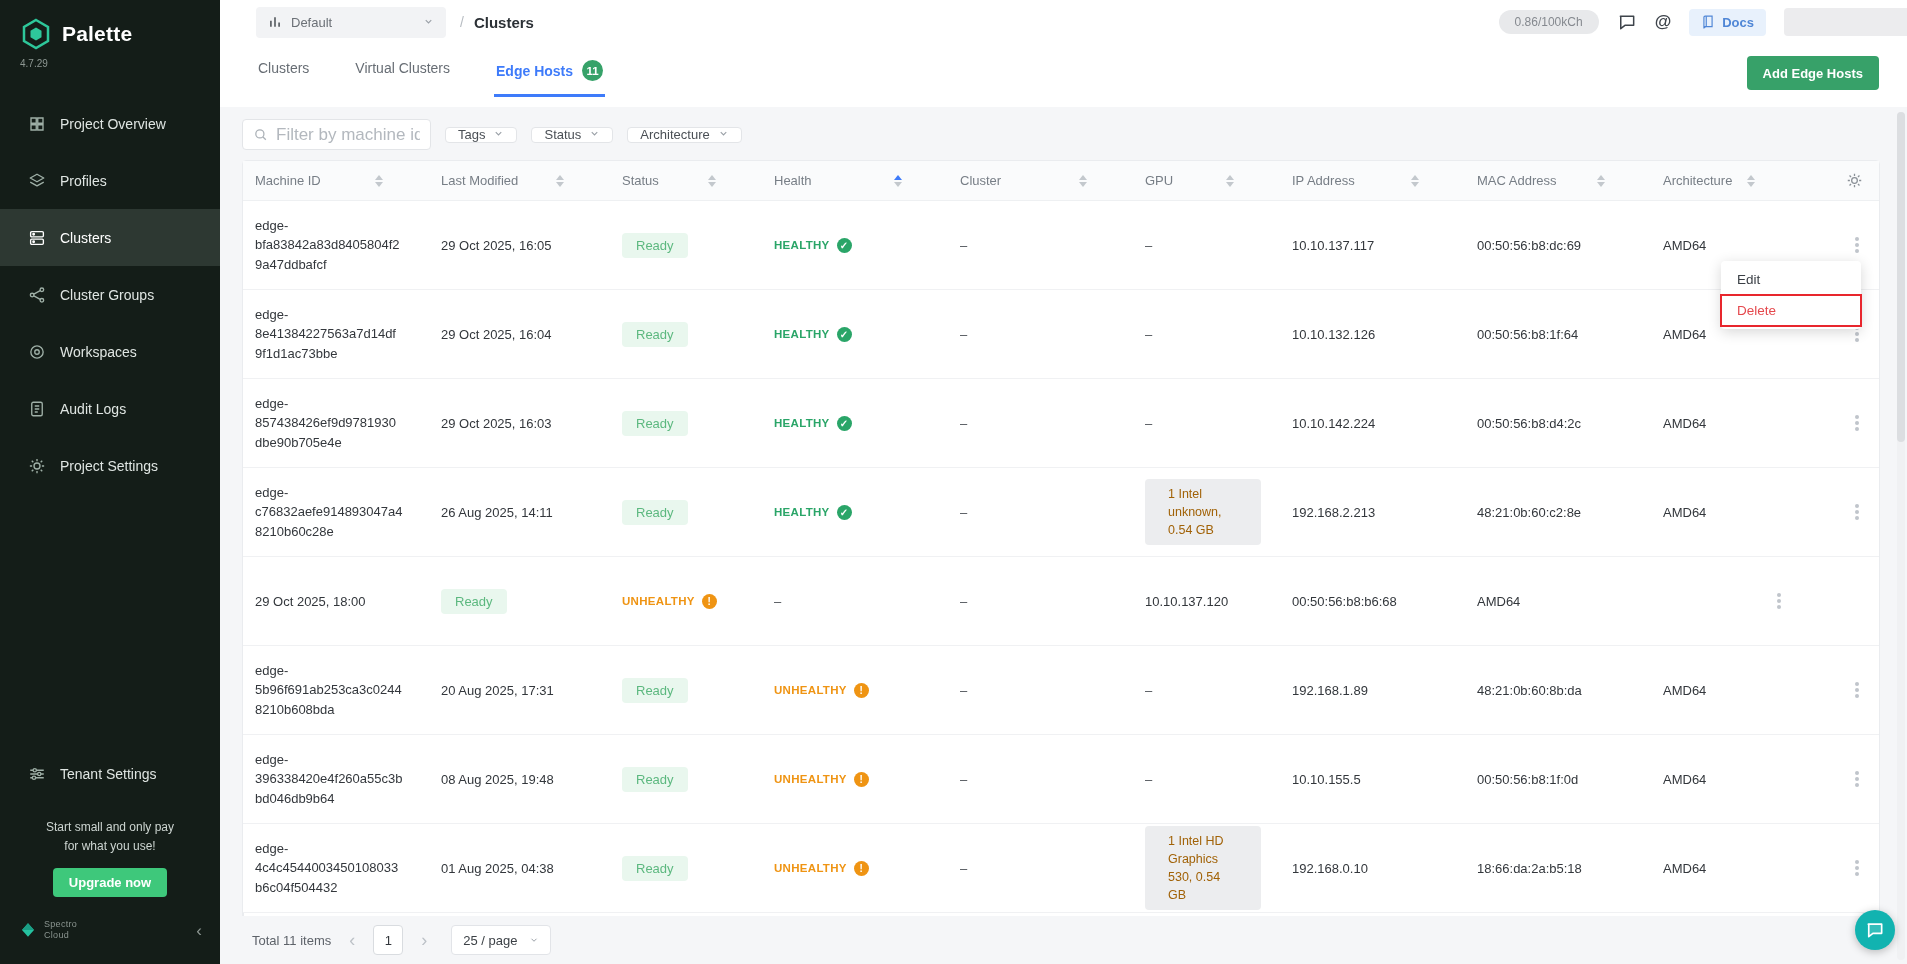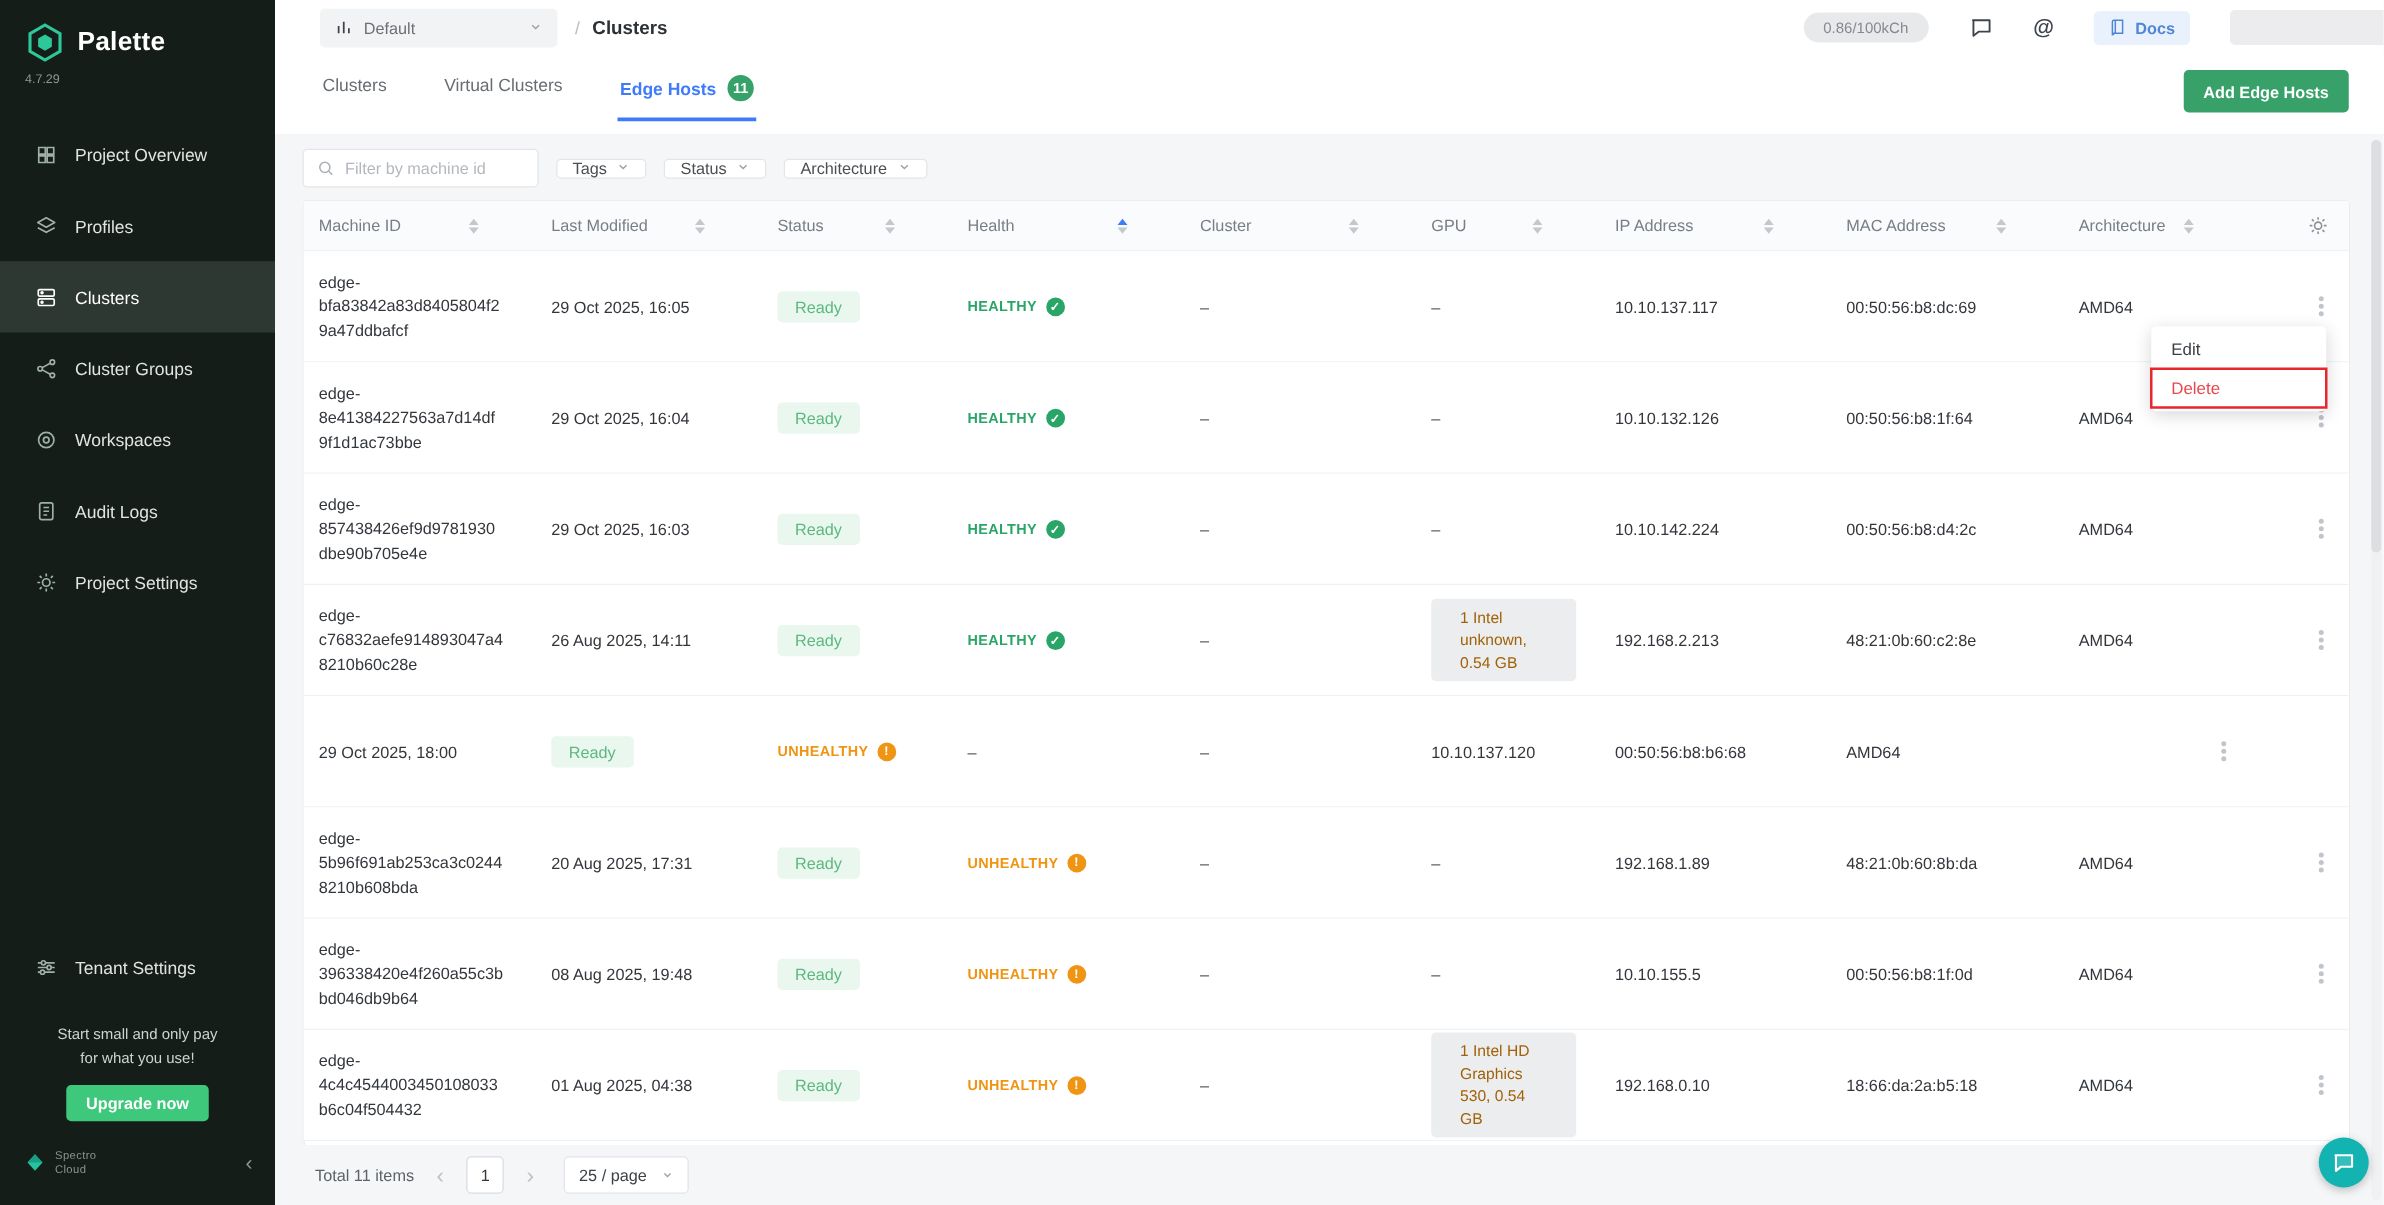--- a/index.html
+++ b/index.html
@@ -30,21 +30,21 @@
 
   
   .main { flex:1; display:flex; flex-direction:column; background:var(--content-bg,#f5f6f8); min-width:0; }
   .topbar { background:#fff; }
   .breadcrumb-row { height:44px; display:flex; align-items:center; padding:0 0 0 36px; }
   .proj-select { display:flex; align-items:center; gap:9px; background:#f2f3f5; border-radius:4px;
     height:31px; padding:0 12px; font-size:13px; color:#6b7076; cursor:pointer; min-width:190px; }
   .proj-select .chev { margin-left:auto; color:#9aa0a7; }
   .crumb-sep { margin:0 10px 0 14px; color:#b7bcc2; font-size:14px; }
   .crumb-current { font-size:15px; font-weight:700; color:#2c3136; }
-  .topbar-right { margin-left:auto; display:flex; align-items:center; gap:32px; }
+  .topbar-right { margin-left:auto; display:flex; align-items:center; gap:18px; }
   .usage-pill { background:#e8e9eb; border-radius:999px; padding:5px 16px; font-size:12px; color:#85898f; }
   .icon-btn { color:#3e444b; cursor:pointer; display:flex; align-items:center; }
   .at-icon { font-size:17px; font-weight:600; }
   .docs-chip { display:flex; align-items:center; gap:7px; background:var(--docs-bg,#e8f1fc);
     color:var(--docs-blue,#4f86d6); border-radius:4px; padding:6px 12px; font-size:13px; font-weight:600;
     cursor:pointer; }
   .header-placeholder { width:123px; height:28px; background:#ececee; border-radius:4px 0 0 4px; }
 
   .tabs-row { height:63px; display:flex; align-items:flex-start; padding:10px 28px 0 36px; background:#fff; }
   .tab { display:flex; align-items:center; gap:9px; font-size:14px; font-weight:500; color:#676d74;
@@ -55,21 +55,21 @@
     font-size:11.5px; font-weight:700; }
   .add-btn { margin-left:auto; margin-top:2px; background:var(--primary-green,#37a169); color:#fff;
     border:none; border-radius:4px; height:34px; padding:0 16px; font-size:13px; font-weight:700;
     cursor:pointer; font-family:inherit; }
 
   
   .content { flex:1; display:flex; flex-direction:column; padding:12px 27px 0 22px; min-height:0; }
   .filterbar { display:flex; align-items:center; gap:14px; height:31px; margin-bottom:10px; }
   .search-box { display:flex; align-items:center; gap:8px; background:#fff; border:1px solid #e3e5e8;
     border-radius:4px; height:31px; width:189px; padding:0 10px; color:#aab0b6; }
-  .search-box input { border:none; outline:none; font-size:13px; color:#3c4146; width:100%;
+  .search-box input { border:none; outline:none; font-size:17px; color:#3c4146; width:100%;
     font-family:inherit; background:transparent; }
   .search-box input::placeholder { color:#b3b8be; }
   .filter-dd { display:flex; align-items:center; gap:8px; background:#fff; border:1px solid #e3e5e8;
     border-radius:4px; height:16px; padding:0 12px; font-size:13px; color:#4a4f55; cursor:pointer; }
   .filter-dd .chev { color:#9aa0a7; }
 
   .table-wrap { flex:1; overflow:hidden; min-height:0; }
   .table { background:#fff; border:1px solid #eaecef; border-radius:4px 4px 0 0; }
   .thead, .tr { display:grid;
     grid-template-columns:186px 181px 152px 186px 185px 147px 185px 186px 150px 1fr; }

